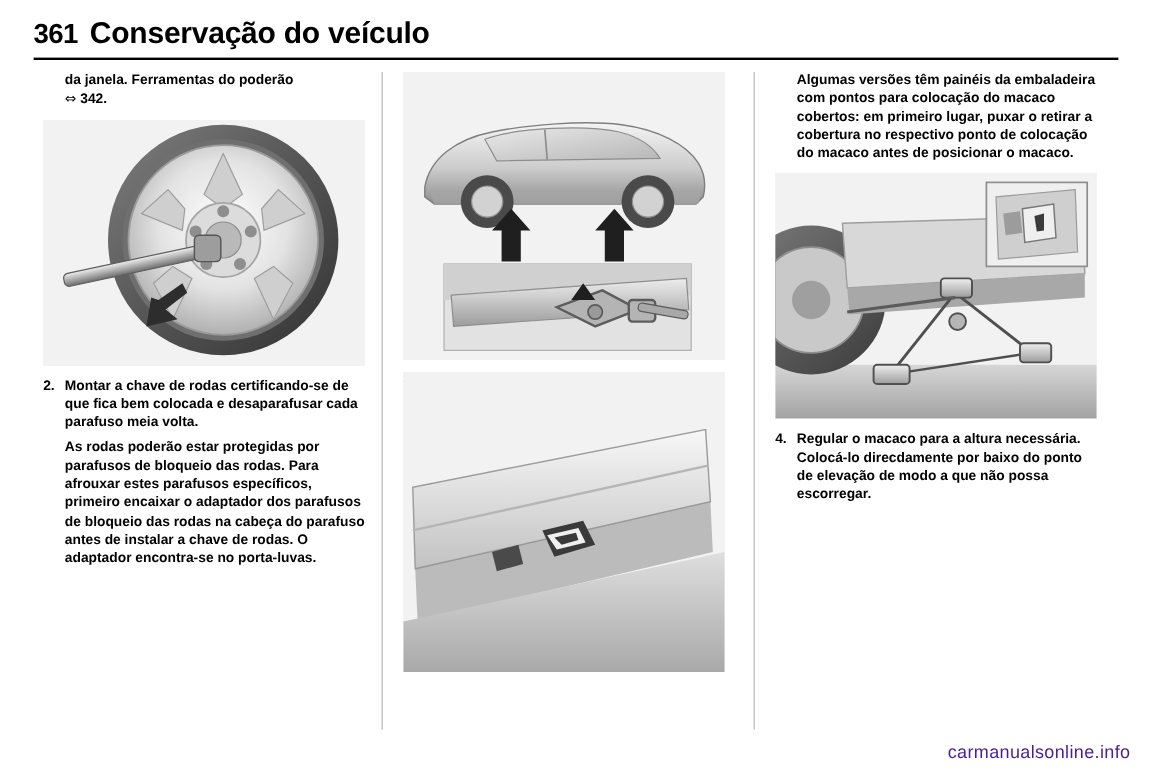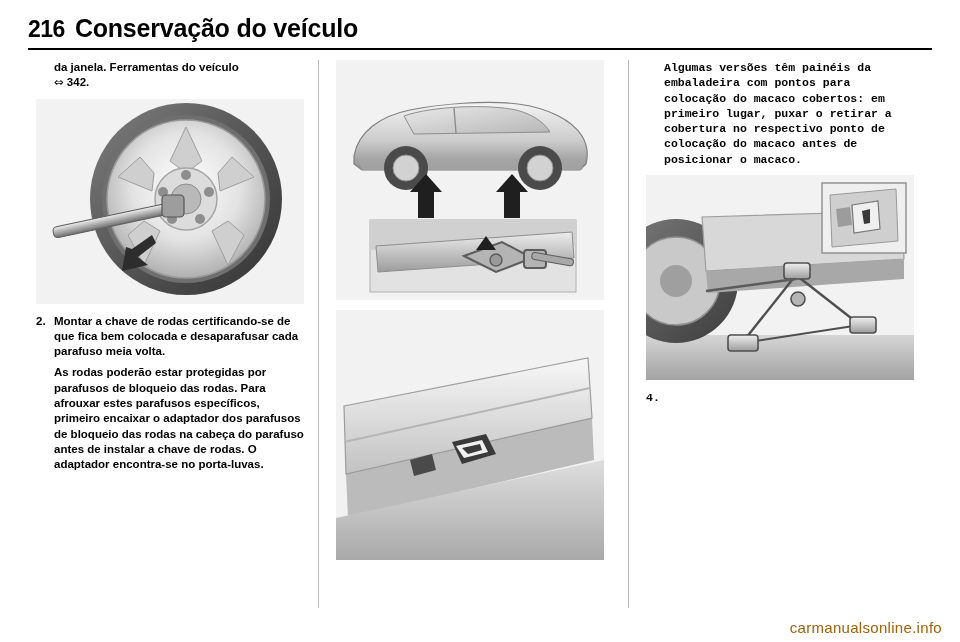--- a/index.html
+++ b/index.html
@@ -60,21 +60,21 @@
     position: absolute;
     top: 60px;
     width: 268px;
     font-family: "Liberation Sans", sans-serif;
     font-size: 11.5px;
     line-height: 1.33;
     font-weight: bold;
   }
   .col-1 { left: 36px; }
   .col-2 { left: 336px; }
-  .col-3 { left: 646px; font-family: Liberation Mono, monospace; }
+  .col-3 { left: 646px; }
 
   .col-divider {
     position: absolute;
     top: 60px;
     width: 1px;
     height: 548px;
     background: #b9b9b9;
   }
   .div-1 { left: 318px; }
   .div-2 { left: 628px; }
@@ -114,44 +114,44 @@
 
   svg { display: block; }
 
   
   .watermark {
     position: absolute;
     right: 18px;
     bottom: 6px;
     font-family: "Liberation Sans", sans-serif;
     font-size: 15px;
-    color: #a16207;
+    color: #4c1d95;
     letter-spacing: 0.3px;
   }
 </style>
 </head>
 <body>
 
 <div class="page">
 
   <div class="header">
     <div class="header-row">
-      <span class="page-number">216</span>
+      <span class="page-number">361</span>
       <span class="page-title">Conservação do veículo</span>
     </div>
     <div class="header-rule"></div>
   </div>
 
   <div class="col-divider div-1"></div>
   <div class="col-divider div-2"></div>
 
   <div class="col col-1">
 
     <p class="para indent">
-      <span>da janela. Ferramentas do veículo</span>
+      <span>da janela. Ferramentas do poderão</span>
       <br>
       <span class="ref-sym">⇔</span>
       <span>342.</span>
     </p>
 
     <div class="fig fig-wheel">
       <svg width="268" height="205" viewBox="0 0 268 205">
         <defs>
           <radialGradient id="rimGrad" cx="50%" cy="42%" r="62%">
             <stop offset="0%" stop-color="#ffffff"></stop>
@@ -341,17 +341,18 @@
         <rect x="176" y="8" width="84" height="70" fill="#efefef" stroke="#8d8d8d" stroke-width="1.4"></rect>
         <path d="M184 20 L250 14 L252 66 L186 72 Z" fill="#cfcfcf" stroke="#9a9a9a"></path>
         <path d="M206 30 L232 26 L234 54 L208 58 Z" fill="#efefef" stroke="#777" stroke-width="1.2"></path>
         <path d="M216 36 L224 34 L224 48 L218 49 Z" fill="#3a3a3a"></path>
         <path d="M190 34 L204 32 L206 50 L192 52 Z" fill="#9c9c9c"></path>
       </svg>
     </div>
 
     <div class="numbered">
       <span class="num">4.</span>
+      <span>Regular o macaco para a altura necessária. Colocá-lo direcdamente por baixo do ponto de elevação de modo a que não possa escorregar.</span>
     </div>
   </div>
 
   <div class="watermark">carmanualsonline.info</div>
 </div>
 
 </body></html>

